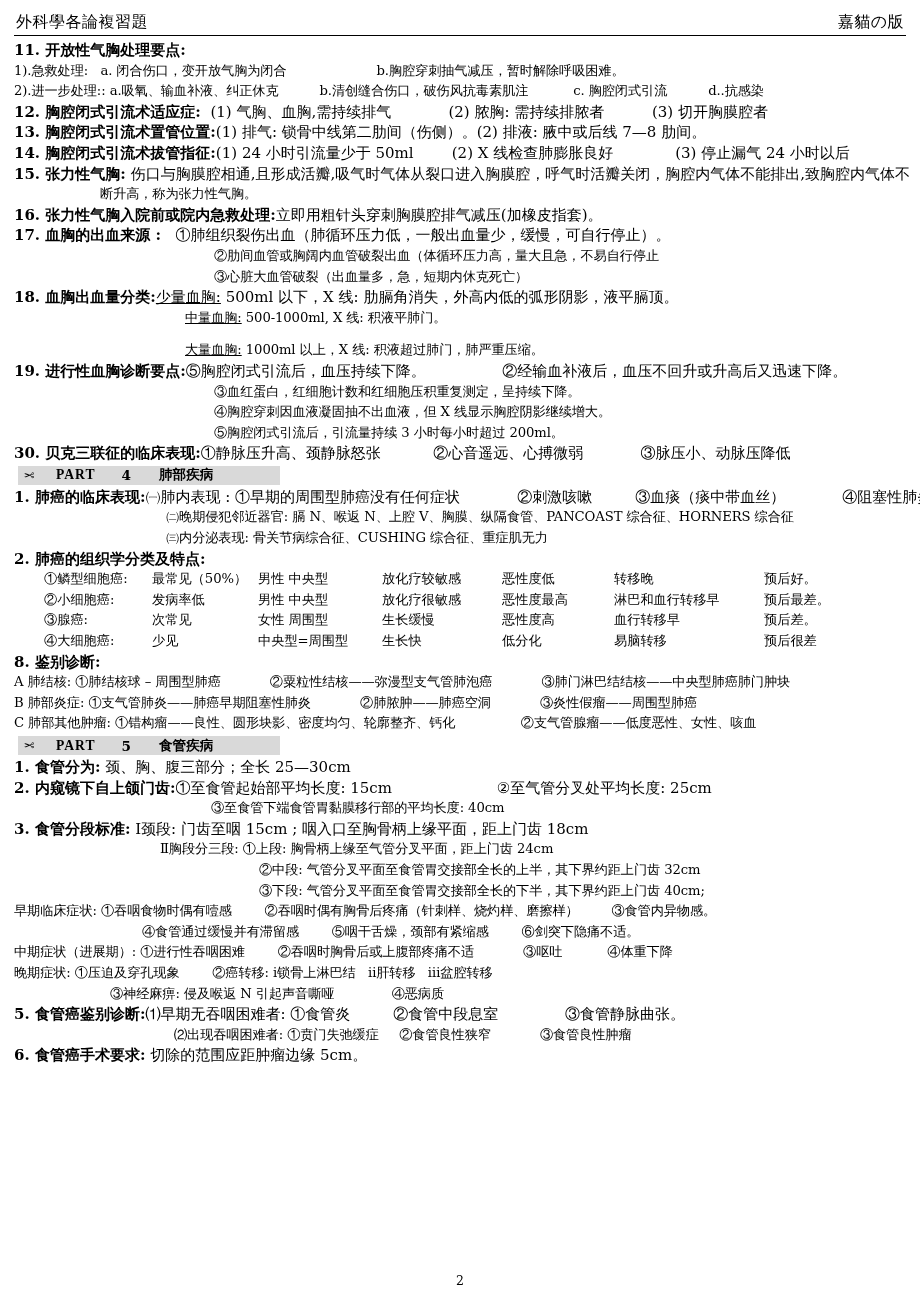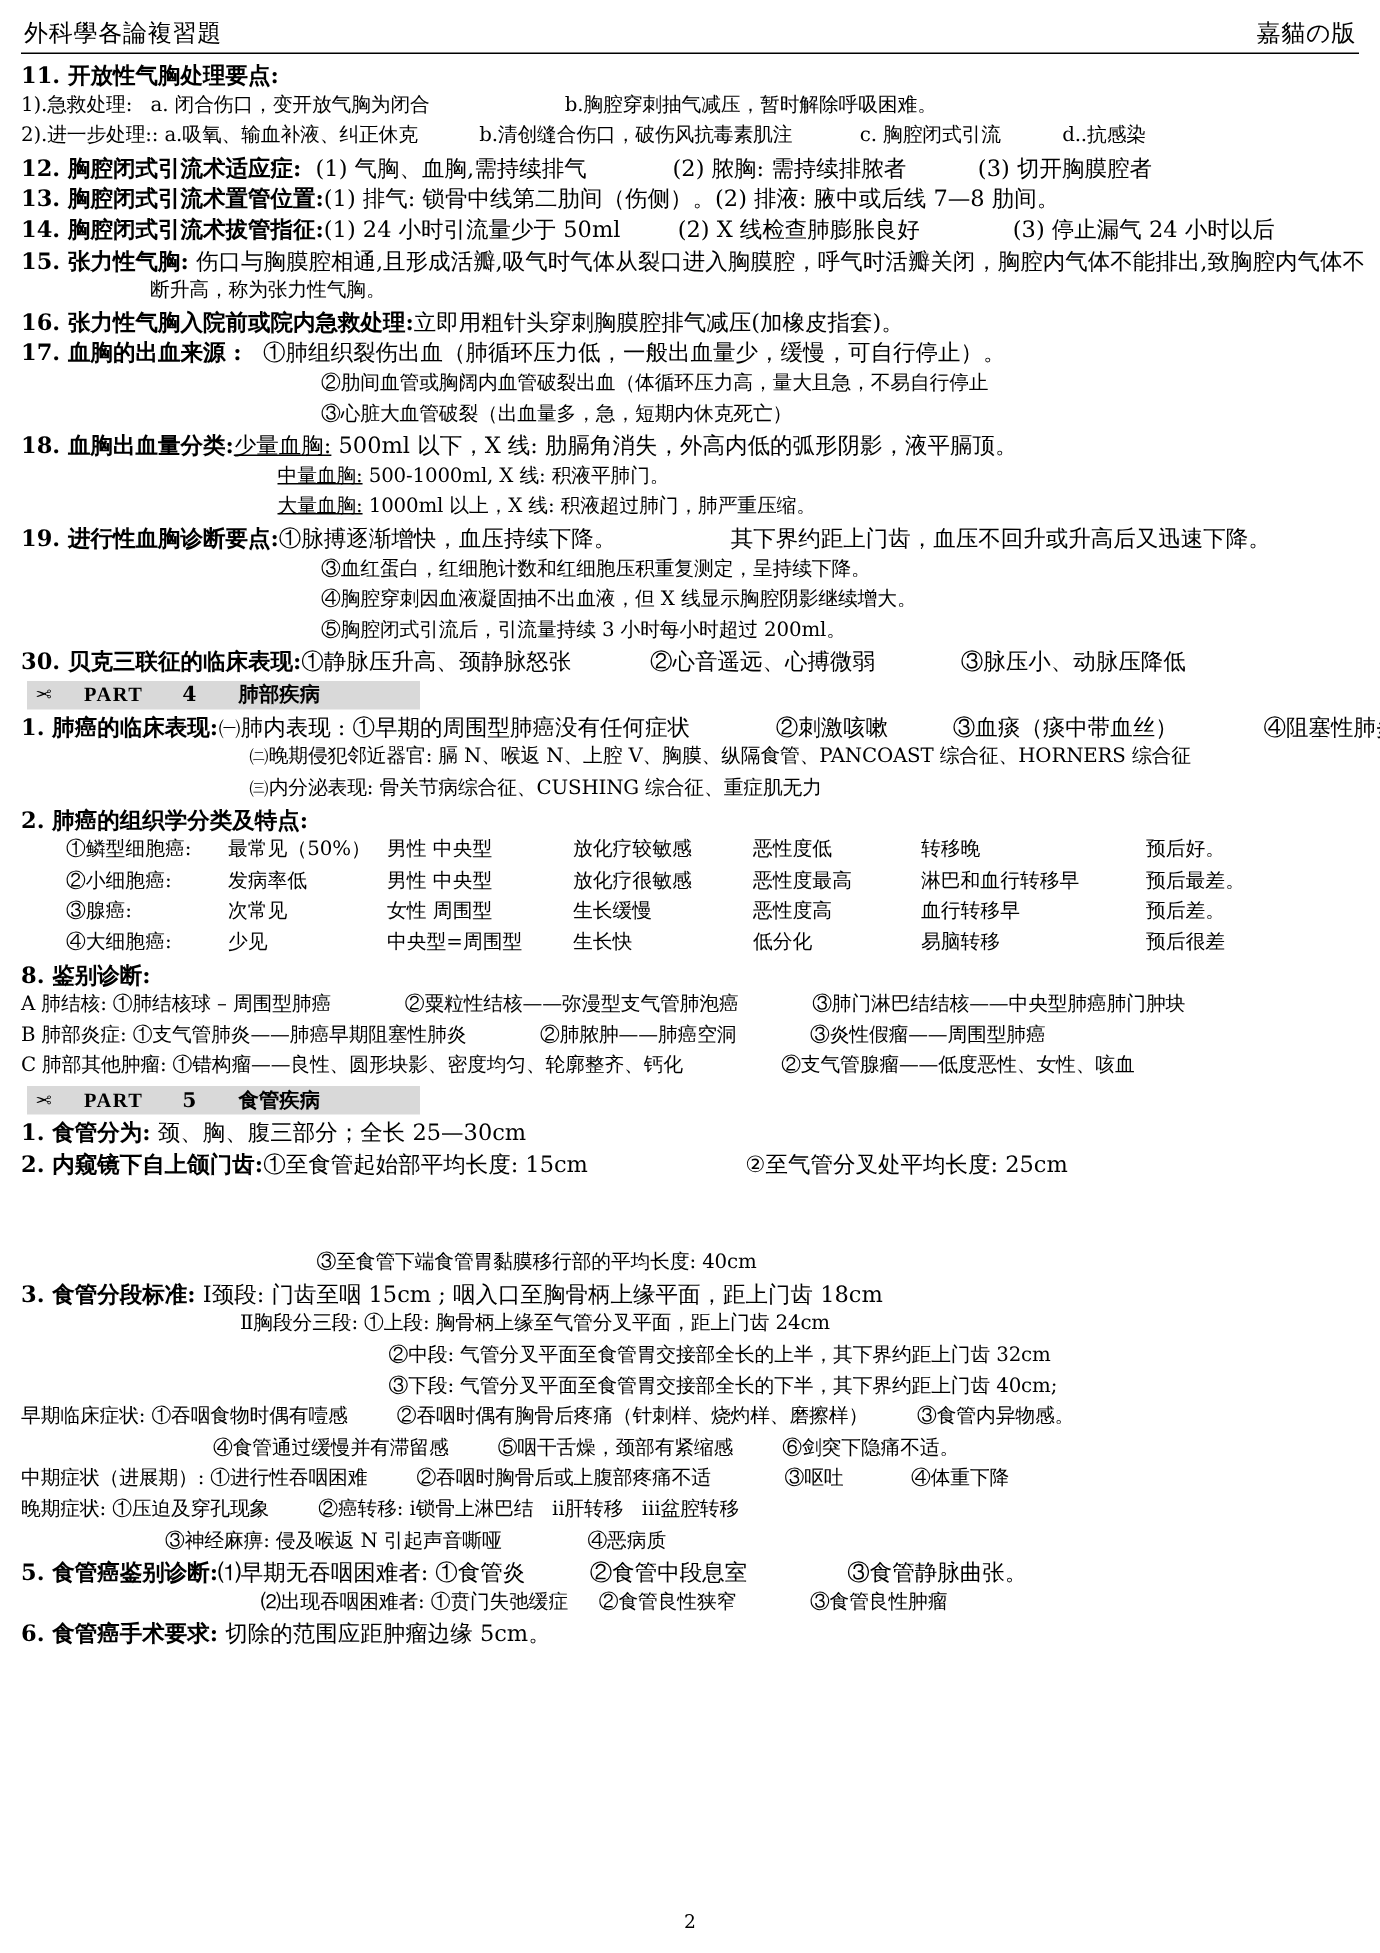--- a/index.html
+++ b/index.html
@@ -133,23 +133,23 @@
   <div class="ln ind2" style="padding-left:86px;">断升高，称为张力性气胸。</div>
 
   <div class="item"><span class="lead">16. 张力性气胸入院前或院内急救处理:</span><span>立即用粗针头穿刺胸膜腔排气减压(加橡皮指套)。</span></div>
 
   <div class="item"><span class="lead">17. 血胸的出血来源 :</span><span>   ①肺组织裂伤出血（肺循环压力低，一般出血量少，缓慢，可自行停止）。</span></div>
   <div class="ln" style="padding-left:200px;">②肋间血管或胸阔内血管破裂出血（体循环压力高，量大且急，不易自行停止</div>
   <div class="ln" style="padding-left:200px;">③心脏大血管破裂（出血量多，急，短期内休克死亡）</div>
 
   <div class="item"><span class="lead">18. 血胸出血量分类:</span><span class="u">少量血胸:</span><span> 500ml 以下，X 线: 肋膈角消失，外高内低的弧形阴影，液平膈顶。</span></div>
   <div class="ln" style="padding-left:171px;"><span class="u">中量血胸:</span><span> 500-1000ml, X 线: 积液平肺门。</span></div>
-  <div class="ln" style="padding-left:171px;"><span class="u">大量血胸:</span><span> 1000ml 以上，X 线: 积液超过肺门，肺严重压缩。</span></div>
-
-  <div class="item"><span class="lead">19. 进行性血胸诊断要点:</span><span>①脉搏逐渐增快，血压持续下降。                其下界约距上门齿，血压不回升或升高后又迅速下降。</span></div>
+  <div class="ln" style="padding-left:171px;margin-top:12px;"><span class="u">大量血胸:</span><span> 1000ml 以上，X 线: 积液超过肺门，肺严重压缩。</span></div>
+
+  <div class="item"><span class="lead">19. 进行性血胸诊断要点:</span><span>⑤胸腔闭式引流后，血压持续下降。                ②经输血补液后，血压不回升或升高后又迅速下降。</span></div>
   <div class="ln" style="padding-left:200px;">③血红蛋白，红细胞计数和红细胞压积重复测定，呈持续下降。</div>
   <div class="ln" style="padding-left:200px;">④胸腔穿刺因血液凝固抽不出血液，但 X 线显示胸腔阴影继续增大。</div>
   <div class="ln" style="padding-left:200px;">⑤胸腔闭式引流后，引流量持续 3 小时每小时超过 200ml。</div>
 
   <div class="item"><span class="lead">30. 贝克三联征的临床表现:</span><span>①静脉压升高、颈静脉怒张           ②心音遥远、心搏微弱            ③脉压小、动脉压降低</span></div>
 
   <div class="part">
     <span class="scissor">✂</span>
     <span class="pword">PART</span>
     <span class="pnum">4</span>
@@ -211,21 +211,21 @@
   <div class="part">
     <span class="scissor">✂</span>
     <span class="pword">PART</span>
     <span class="pnum">5</span>
     <span class="ptitle">食管疾病</span>
   </div>
 
   <div class="item"><span class="lead">1. 食管分为:</span><span> 颈、胸、腹三部分；全长 25—30cm</span></div>
 
   <div class="item"><span class="lead">2. 内窥镜下自上颌门齿:</span><span>①至食管起始部平均长度: 15cm                      ②至气管分叉处平均长度: 25cm</span></div>
-  <div class="ln" style="padding-left:197px;margin-top:46px;">③至食管下端食管胃黏膜移行部的平均长度: 40cm</div>
+  <div class="ln" style="padding-left:197px;">③至食管下端食管胃黏膜移行部的平均长度: 40cm</div>
 
   <div class="item"><span class="lead">3. 食管分段标准:</span><span> Ⅰ颈段: 门齿至咽 15cm ; 咽入口至胸骨柄上缘平面，距上门齿 18cm</span></div>
   <div class="ln" style="padding-left:146px;">Ⅱ胸段分三段: ①上段: 胸骨柄上缘至气管分叉平面，距上门齿 24cm</div>
   <div class="ln" style="padding-left:245px;">②中段: 气管分叉平面至食管胃交接部全长的上半，其下界约距上门齿 32cm</div>
   <div class="ln" style="padding-left:245px;">③下段: 气管分叉平面至食管胃交接部全长的下半，其下界约距上门齿 40cm;</div>
 
   <div class="ln">早期临床症状: ①吞咽食物时偶有噎感        ②吞咽时偶有胸骨后疼痛（针刺样、烧灼样、磨擦样）        ③食管内异物感。</div>
   <div class="ln" style="padding-left:128px;">④食管通过缓慢并有滞留感        ⑤咽干舌燥，颈部有紧缩感        ⑥剑突下隐痛不适。</div>
   <div class="ln">中期症状（进展期）: ①进行性吞咽困难        ②吞咽时胸骨后或上腹部疼痛不适            ③呕吐           ④体重下降</div>
   <div class="ln">晚期症状: ①压迫及穿孔现象        ②癌转移: ⅰ锁骨上淋巴结   ⅱ肝转移   ⅲ盆腔转移</div>

